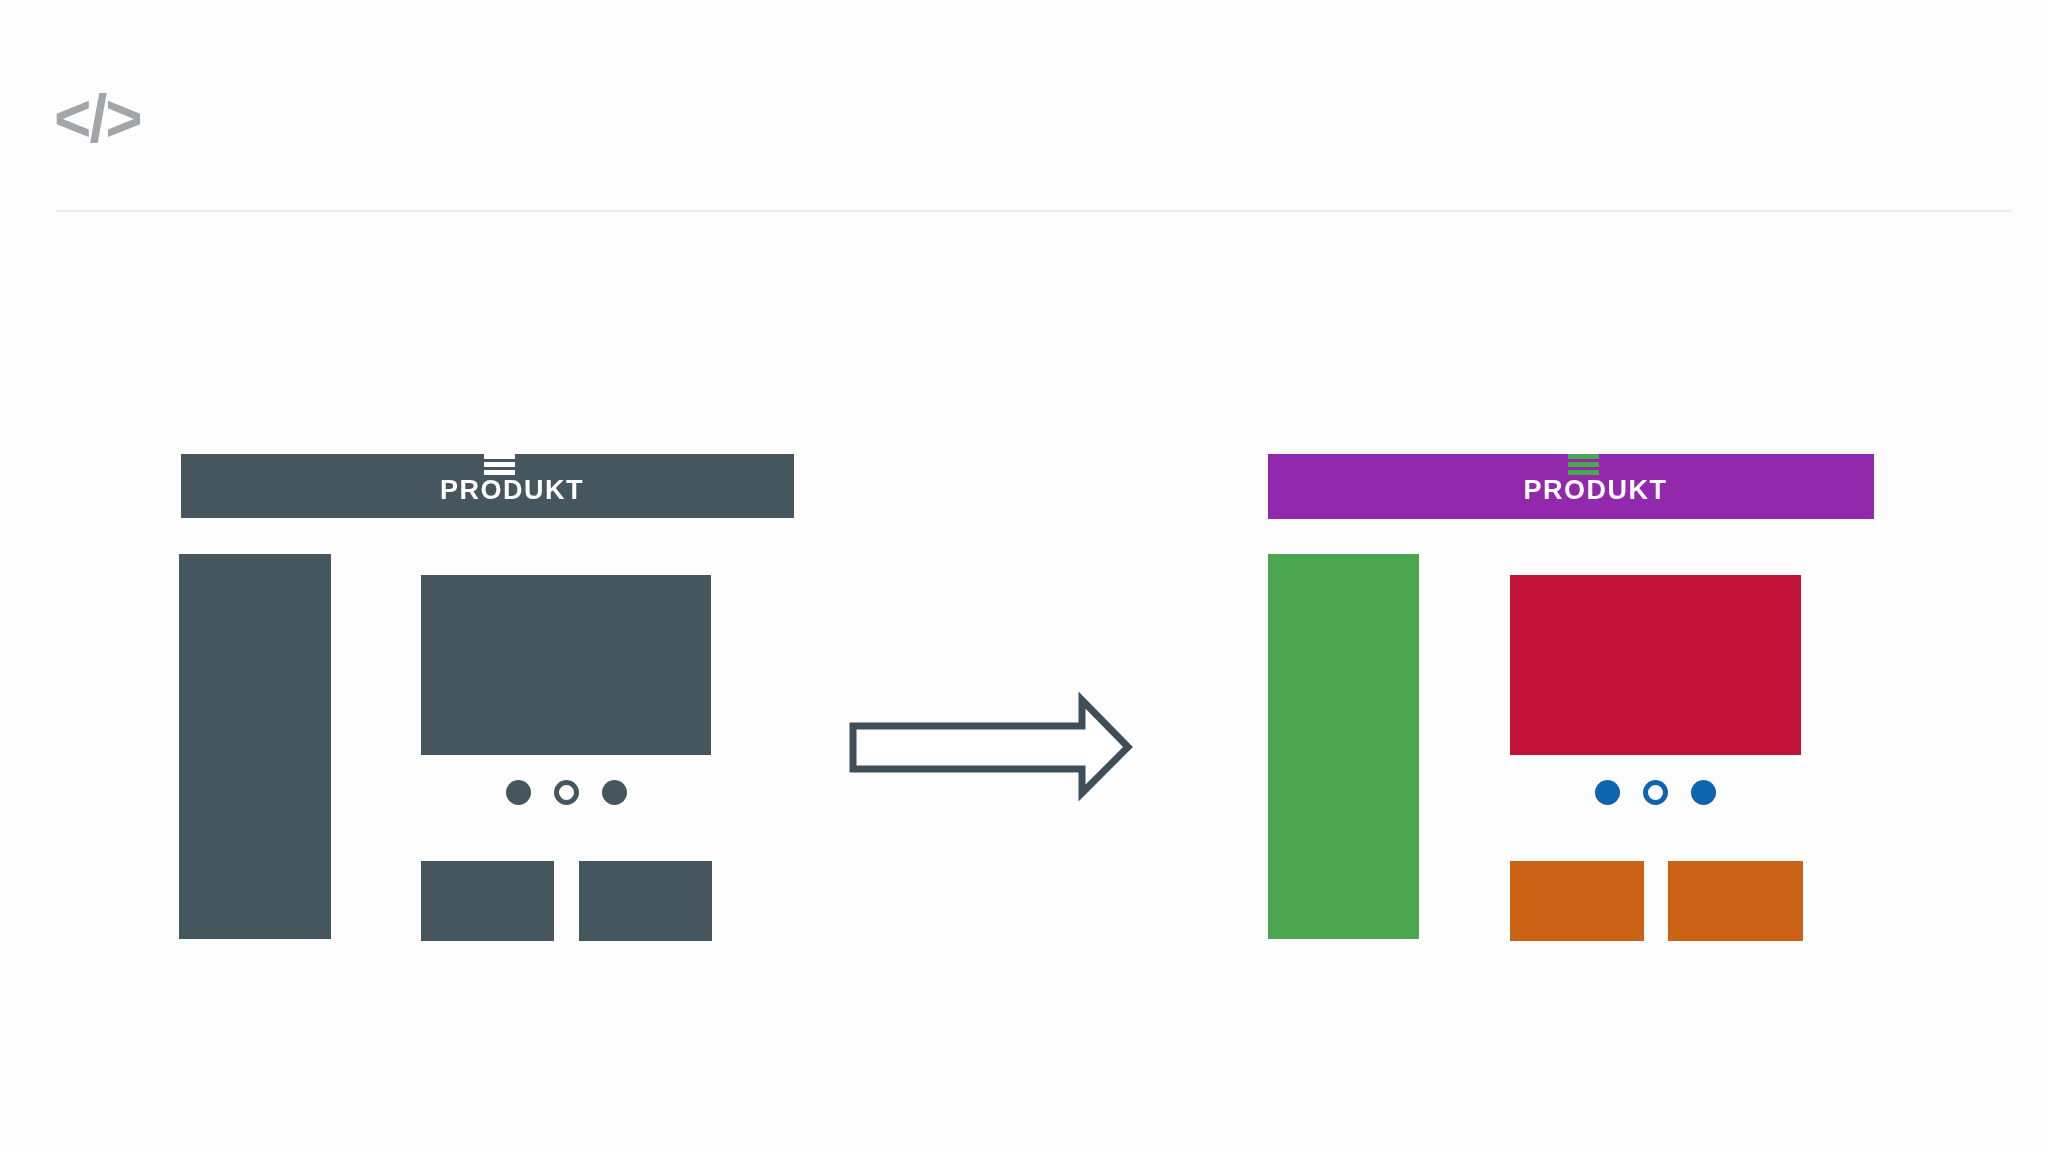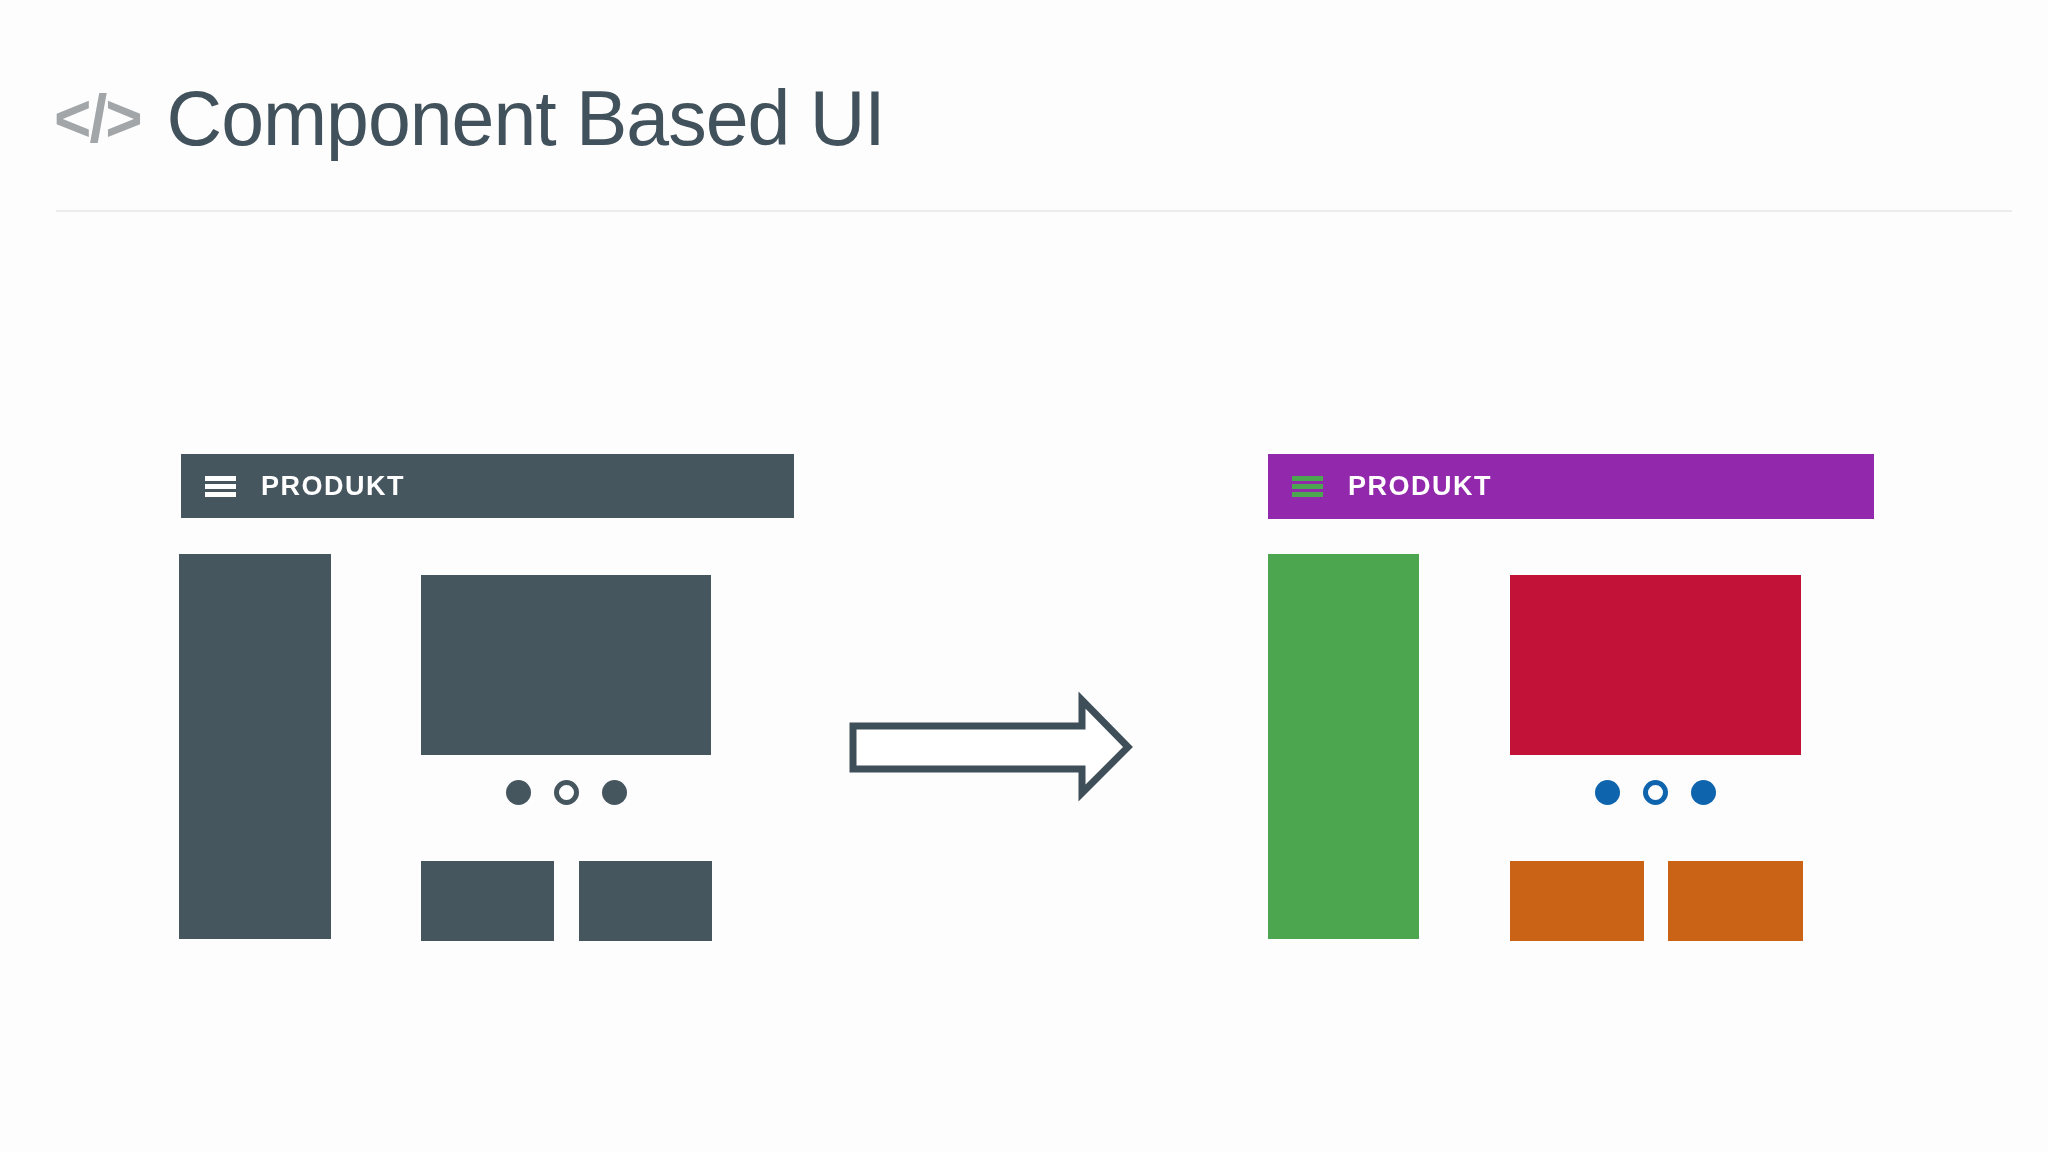--- a/index.html
+++ b/index.html
@@ -44,20 +44,21 @@
   .wf-before { left: 179px; top: 454px; }
   .wf-after  { left: 1266px; top: 454px; }
 
   .navbar {
     position: absolute;
     top: 0; height: 64px;
     display: flex;
     align-items: center;
     padding-left: 24px;
     box-sizing: border-box;
+    flex-direction: column;
   }
   .wf-before .navbar { left: 2px; width: 613px; }
   .wf-after  .navbar { left: 2px; width: 606px; height: 65px; }
 
   .menu-icon {
     width: 31px; height: 21px;
     display: flex;
     flex-direction: column;
     justify-content: space-between;
     flex: 0 0 auto;
@@ -112,21 +113,20 @@
   }
   .arrow-wrap svg { display: block; width: 100%; height: 100%; }
 </style>
 </head>
 <body>
 
 <div class="stage" style="background-color: rgb(253, 253, 253);">
 
   <div class="title-row">
     <span class="code-icon" style="color: rgb(162, 166, 169);">&lt;/&gt;</span>
-    <span class="page-title" style="color: rgb(66, 82, 92);">Component Based UI</span>
   </div>
 
   <div class="divider" style="background-color: rgb(236, 236, 236);"></div>
 
   <div class="wireframe wf-before">
     <div class="navbar" style="background-color: rgb(70, 86, 95);">
       <span class="menu-icon">
         <span class="menu-bar" style="background-color: rgb(255, 255, 255);"></span>
         <span class="menu-bar" style="background-color: rgb(255, 255, 255);"></span>
         <span class="menu-bar" style="background-color: rgb(255, 255, 255);"></span>

